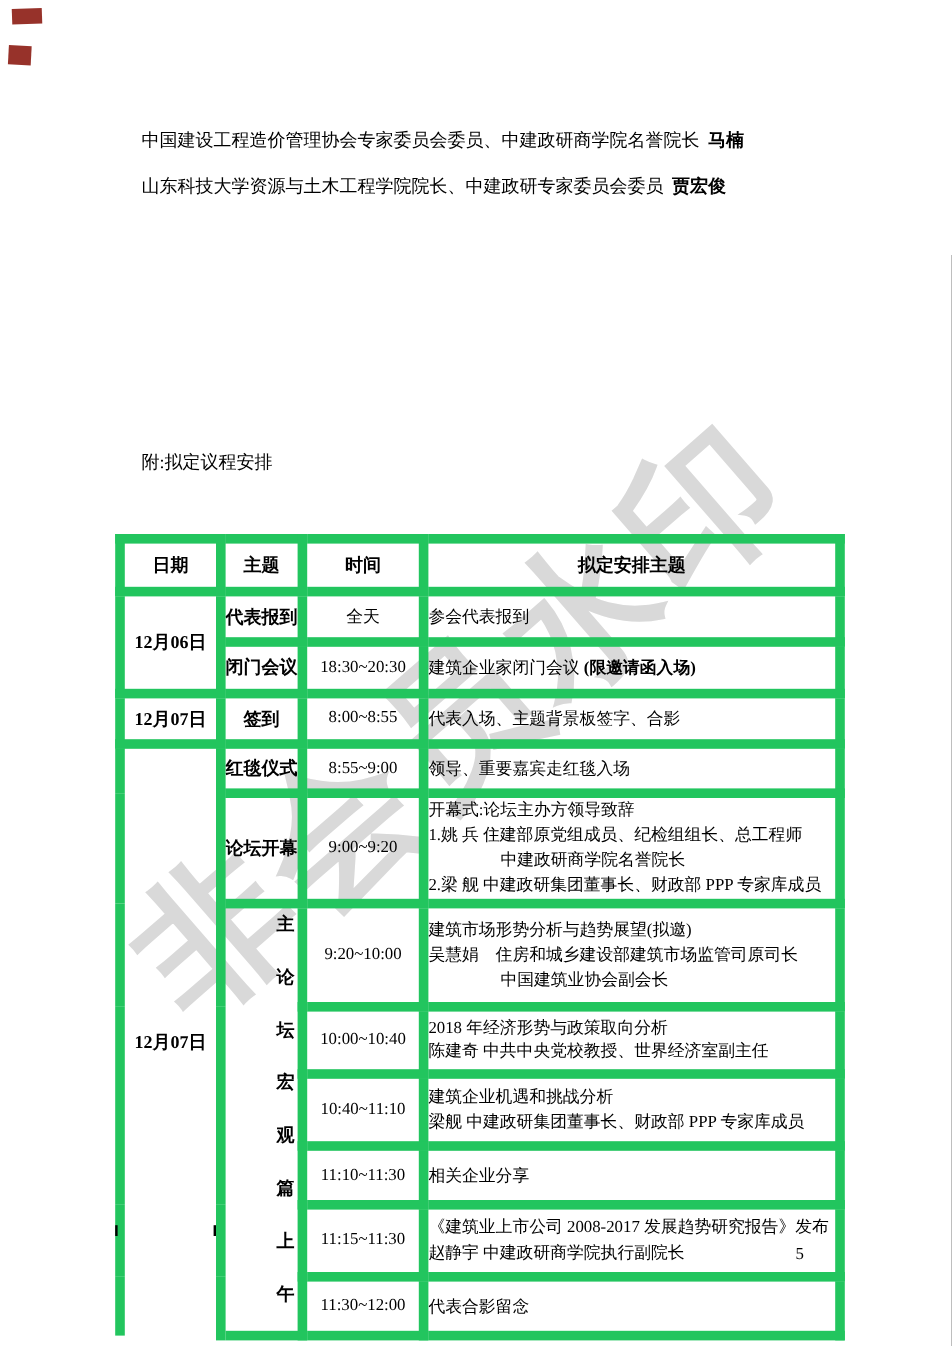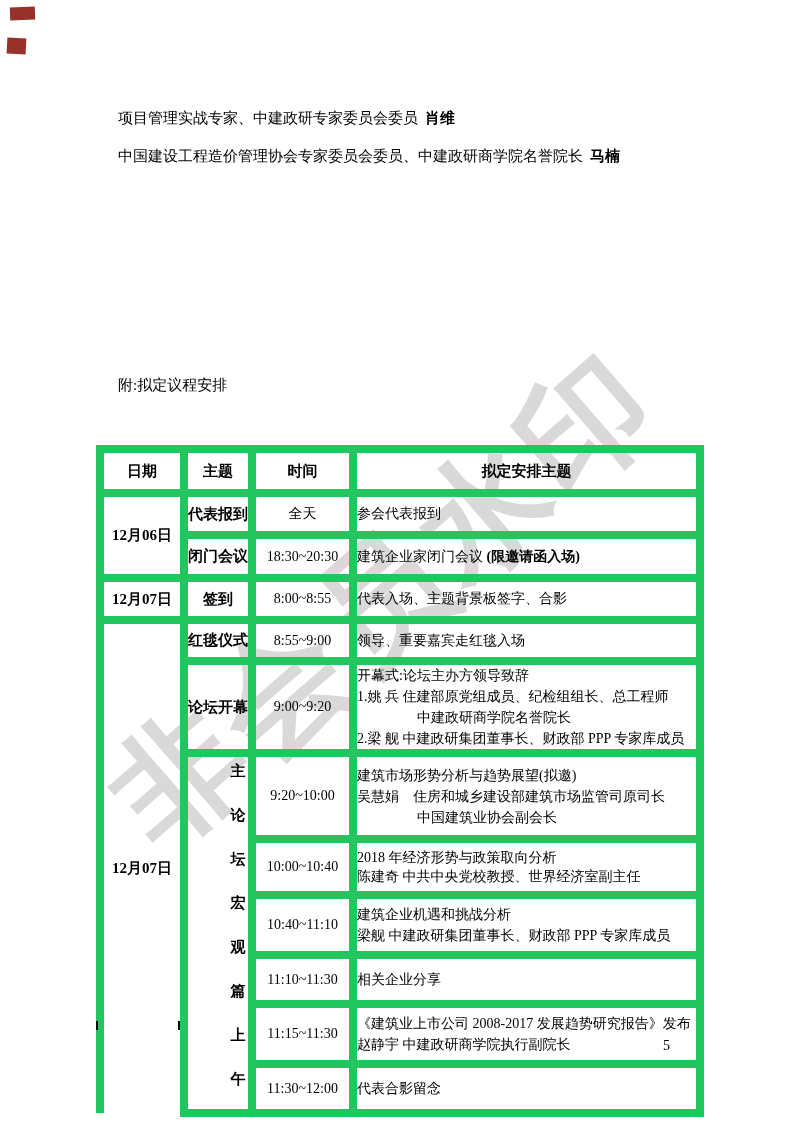--- a/index.html
+++ b/index.html
@@ -80,24 +80,24 @@
 
   <div class="watermark">非会员水印</div>
 
   <div class="red-mark m1"></div>
   <div class="red-mark m2"></div>
 
   <div class="content-layer">
 
     <div class="intro">
       <div class="line">
-        <span>项目管理实战专家、中建政研专家委员会委员</span><span class="expert-name">肖维</span>
+        <span>中国建设工程造价管理协会专家委员会委员、中建政研商学院名誉院长</span><span class="expert-name">马楠</span>
       </div>
       <div class="line">
-        <span>中国建设工程造价管理协会专家委员会委员、中建政研商学院名誉院长</span><span class="expert-name">马楠</span>
+        <span>山东科技大学资源与土木工程学院院长、中建政研专家委员会委员</span><span class="expert-name">贾宏俊</span>
       </div>
     </div>
 
     <div class="attachment-title">附:拟定议程安排</div>
 
     <table class="agenda">
       <colgroup>
         <col style="width:84px">
           <col style="width:68px">
           <col style="width:101px">

